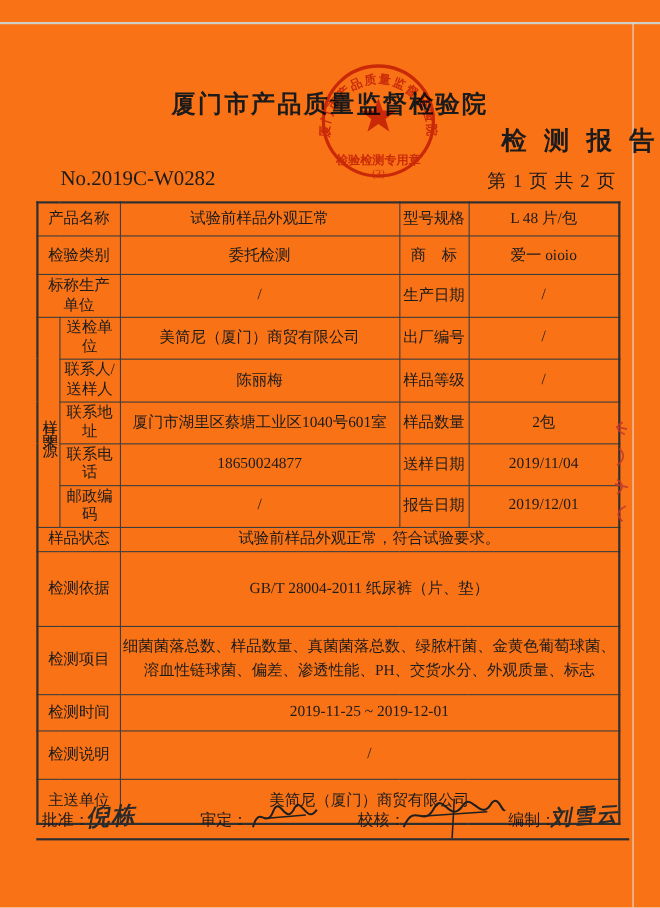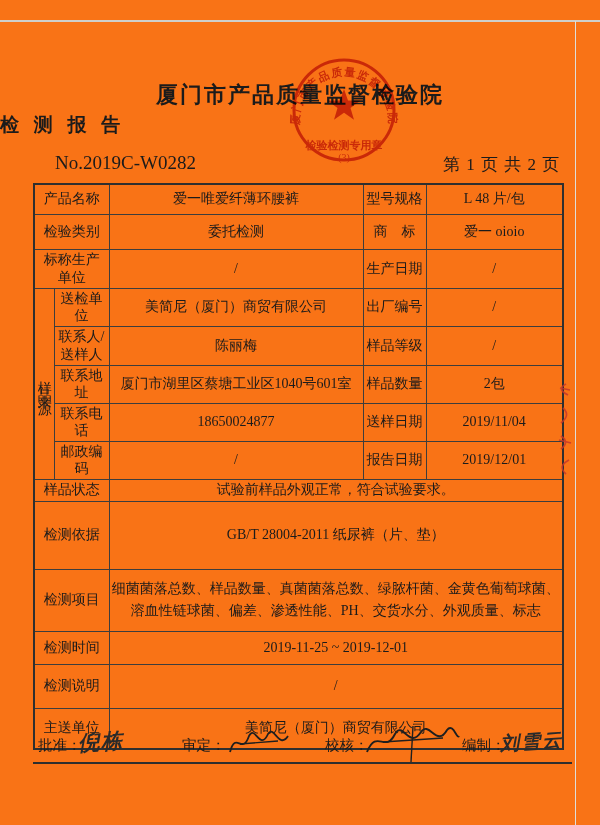--- a/index.html
+++ b/index.html
@@ -1,21 +1,21 @@
 <!DOCTYPE html>
 <html><head>
 <meta charset="utf-8">
 <style>
   html,body{margin:0;padding:0;}
   body{background:#eceae6;font-family:"Liberation Serif","DejaVu Serif",serif;}
   .page{position:relative;width:600px;height:825px;margin:0 auto;background:#f97316;overflow:hidden;color:#1b1b1b;}
   .paper-top-edge{position:absolute;left:0;top:20px;width:600px;height:2px;background:#cfcfca;}
   .paper-right-edge{position:absolute;left:575px;top:21px;width:1px;height:804px;background:#dededa;}
   .org-name{position:absolute;top:80px;left:0;width:100%;text-align:center;font-size:22px;font-weight:bold;letter-spacing:2px;}
-  .report-title{position:absolute;top:112px;left:0;width:100%;text-align:left;font-size:19px;font-weight:bold;letter-spacing:5px;}
+  .report-title{position:absolute;top:112px;left:0;width:100%;text-align:right;font-size:23px;font-weight:bold;letter-spacing:5px;}
   .report-no{position:absolute;top:152px;left:55px;font-size:19px;}
   .page-indicator{position:absolute;top:153px;left:443px;font-size:17px;letter-spacing:1px;}
   .seal{position:absolute;left:284px;top:52px;width:120px;height:120px;opacity:.82;mix-blend-mode:multiply;}
   .note{position:absolute;top:770px;left:38px;font-size:13.5px;font-weight:bold;letter-spacing:.5px;}
   .footer-rule{position:absolute;top:762px;left:33px;width:539px;height:2px;background:#2e2e2e;}
 
   .report-table{position:absolute;top:183px;left:33px;border-collapse:collapse;table-layout:fixed;width:529px;border-radius:12px;}
   .report-table td{border:1px solid #3d3d3d;text-align:center;vertical-align:middle;font-size:14px;padding:1px 2px;overflow:hidden;}
   .report-table{border:2px solid #2f2f2f;}
   .r30{height:30px}.r35{height:35px}.r39{height:39px}.r28{height:28px}
@@ -62,21 +62,21 @@
     <colgroup>
         <col style="width:20px">
         <col style="width:55px">
         <col style="width:254px">
         <col style="width:63px">
         <col style="width:137px">
       </colgroup>
     <tbody>
         <tr class="r30">
       <td colspan="2">产品名称</td>
-      <td>爱一唯爱纤薄环腰裤</td>
+      <td>试验前样品外观正常</td>
       <td>型号规格</td>
       <td>L 48 片/包</td>
     </tr>
     <tr class="r35">
       <td colspan="2">检验类别</td>
       <td>委托检测</td>
       <td>商　标</td>
       <td>爱一 oioio</td>
     </tr>
     <tr class="r35">

